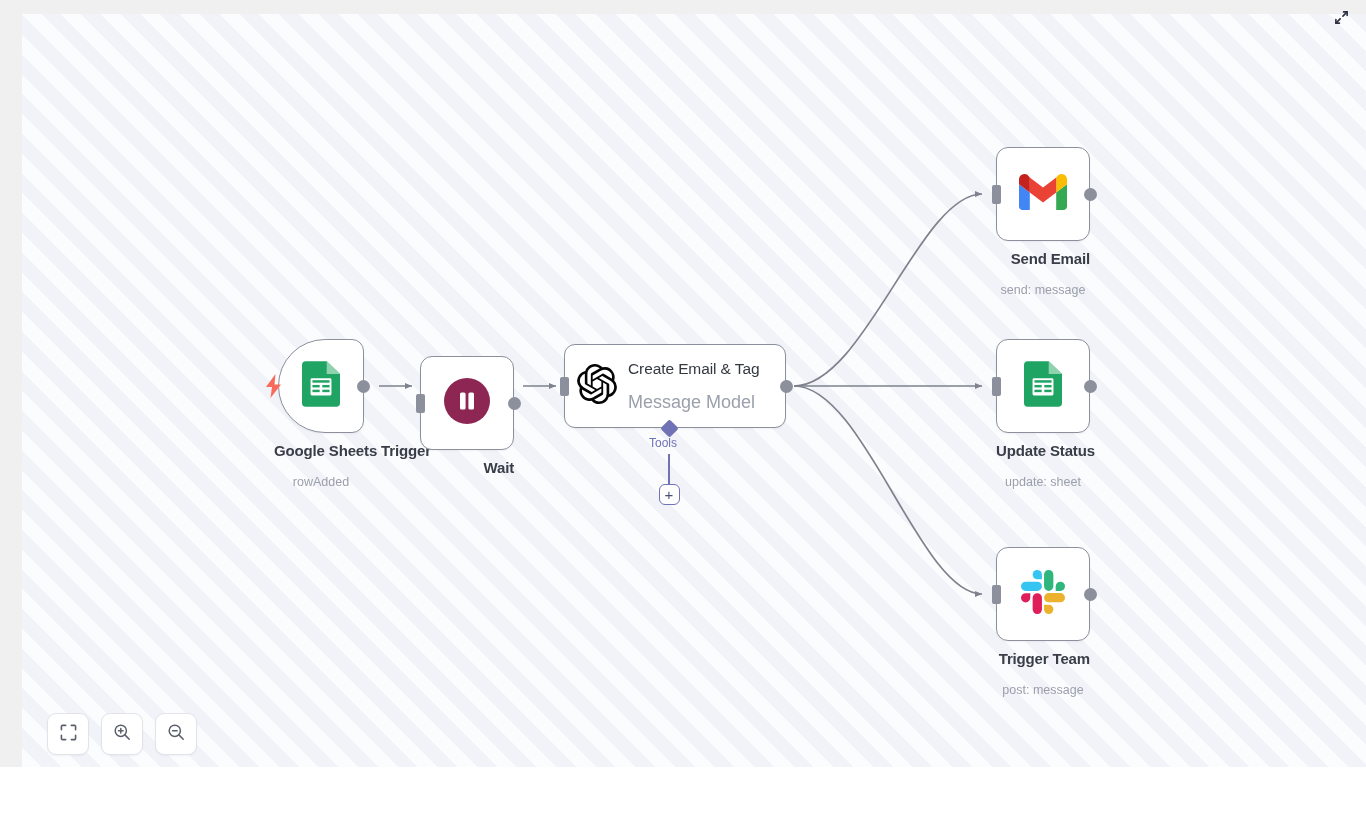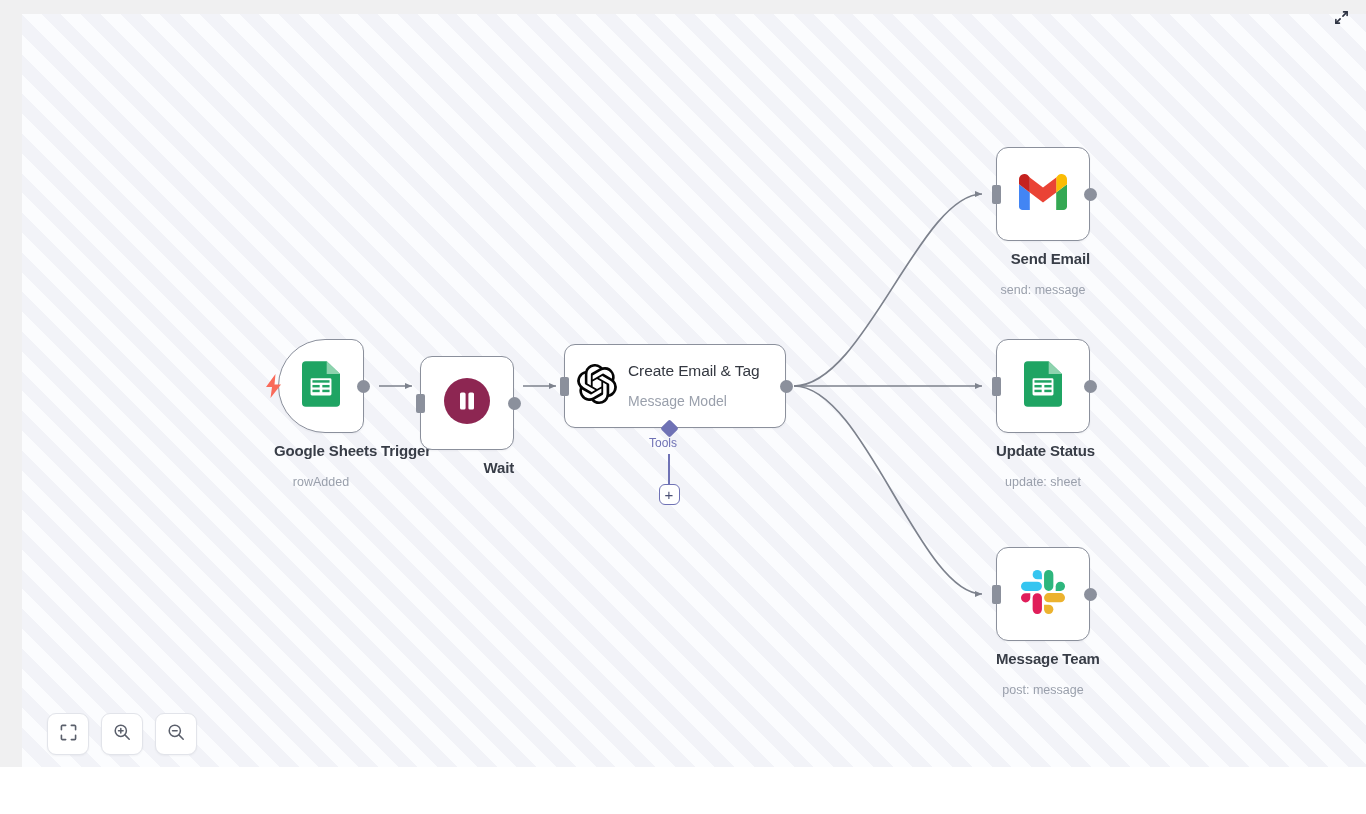--- a/index.html
+++ b/index.html
@@ -89,21 +89,21 @@
     border-radius: 11px;
     justify-content: flex-start;
     padding: 0 14px 0 12px;
     gap: 11px;
   }
   .agent-text { display: flex; flex-direction: column; gap: 12px; min-width: 0; }
   .agent-title {
     font-size: 15.5px; color: #343841; line-height: 1.3;
     letter-spacing: -.1px;
   }
-  .agent-sub { font-size: 14px; color: #9aa0ac; line-height: 1.25; }
+  .agent-sub { font-size: 18px; color: #9aa0ac; line-height: 1.25; }
 
   
   .node-label {
     margin-top: 9px;
     text-align: right;
     font-size: 15px;
     font-weight: bold;
     color: #383d47;
     letter-spacing: -.15px;
     white-space: nowrap;
@@ -367,21 +367,21 @@
             </g>
             <g fill="#ecb22e">
               <path d="M34 42.6a5.7 5.7 0 1 1-5.7 5.7v-5.7z"></path>
               <path d="M34 39.7a5.7 5.7 0 0 1 0-11.4h14.3a5.7 5.7 0 1 1 0 11.4z"></path>
             </g>
           </svg>
         </span>
       </div>
       <div class="handle-out" style="left:88px; top:40.5px;"></div>
       <div class="label-wrap">
-        <div class="node-label">Message Team</div>
+        <div class="node-label">Trigger Team</div>
         <div class="node-sublabel">post: message</div>
       </div>
     </div>
 
     <div id="zoom-controls">
       <div class="zoom-btn">
         <span>
           <svg width="17" height="17" viewBox="0 0 18 18" fill="none" stroke="#5a5f6b" stroke-width="1.7" stroke-linecap="round" stroke-linejoin="round">
             <path d="M1.5 6 V2.6 A1.1 1.1 0 0 1 2.6 1.5 H6"></path>
             <path d="M12 1.5 H15.4 A1.1 1.1 0 0 1 16.5 2.6 V6"></path>

